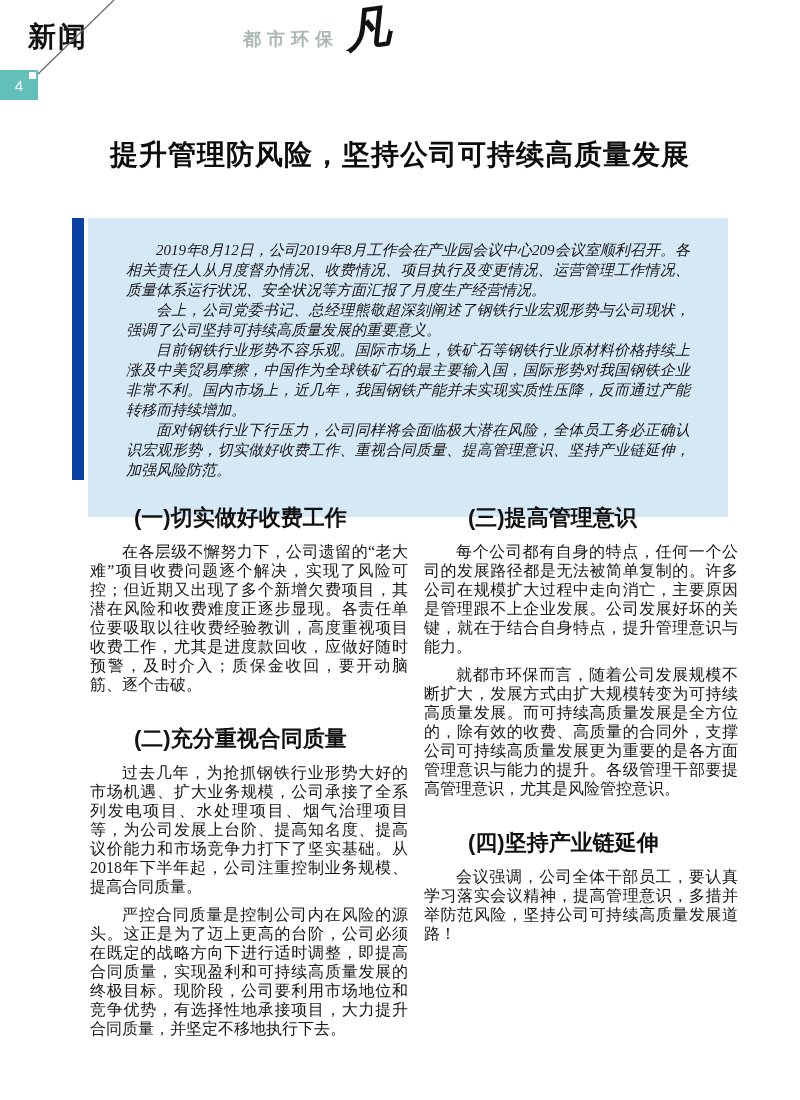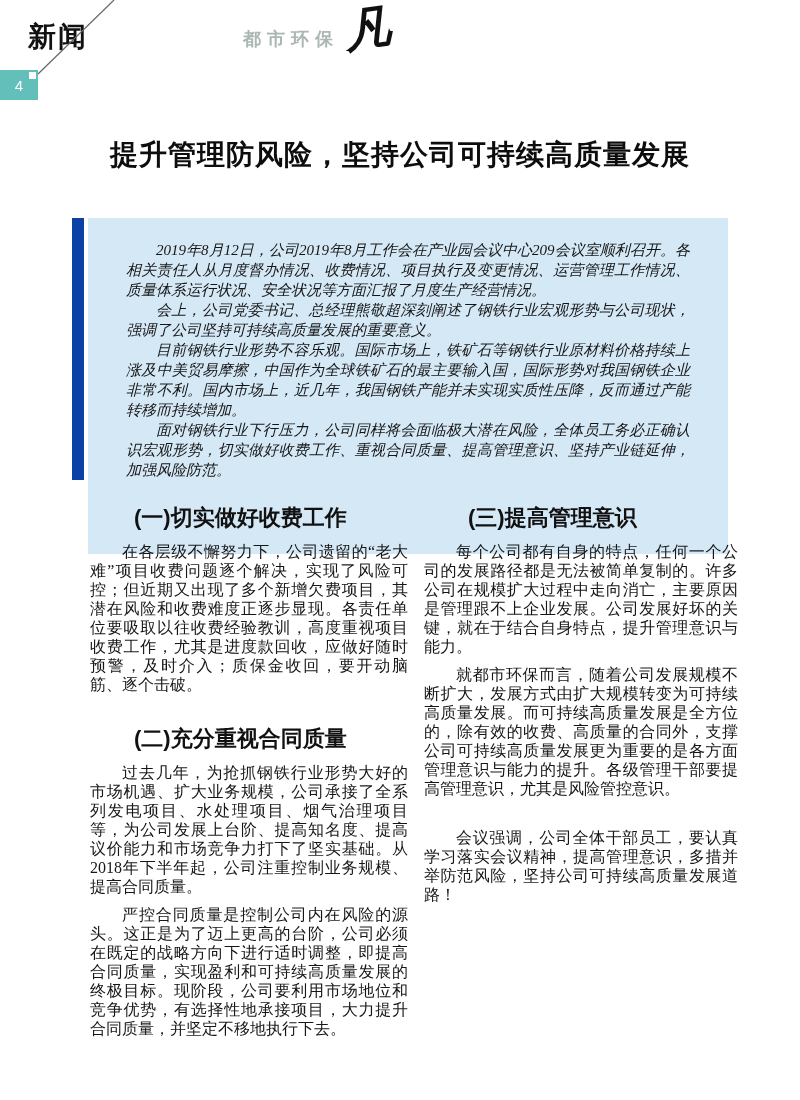--- a/index.html
+++ b/index.html
@@ -51,21 +51,21 @@
     text-align:center;
     font-family:"Liberation Sans","DejaVu Sans",sans-serif;
     font-weight:bold;font-size:28px;letter-spacing:1px;color:#0d0d0d;
   }
   
   .intro-bar{
     position:absolute;left:72px;top:218px;width:12px;height:262px;
     background:var(--bar-blue);
   }
   .intro-box{
-    position:absolute;left:88px;top:218px;width:640px;height:336px;
+    position:absolute;left:88px;top:218px;width:640px;height:299px;
     background:var(--box-blue);
     padding:22px 38px 0 38px;
   }
   .intro-box p{
     font-family:"Liberation Serif","DejaVu Serif",serif;
     font-style:italic;
     font-size:15px;line-height:20px;text-indent:2em;text-align:justify;
     color:#151515;
   }
   
@@ -124,18 +124,19 @@
   </div>
 </div>
 
 <div class="col col-right">
   <div class="section">
     <h2 class="sec-heading">(三)提高管理意识</h2>
     <p class="body-p">每个公司都有自身的特点，任何一个公司的发展路径都是无法被简单复制的。许多公司在规模扩大过程中走向消亡，主要原因是管理跟不上企业发展。公司发展好坏的关键，就在于结合自身特点，提升管理意识与能力。</p>
     <p class="body-p">就都市环保而言，随着公司发展规模不断扩大，发展方式由扩大规模转变为可持续高质量发展。而可持续高质量发展是全方位的，除有效的收费、高质量的合同外，支撑公司可持续高质量发展更为重要的是各方面管理意识与能力的提升。各级管理干部要提高管理意识，尤其是风险管控意识。</p>
   </div>
   <div class="section gap-top">
+    <h2 class="sec-heading">(四)坚持产业链延伸</h2>
     <p class="body-p last">
       <span>会议强调，公司全体干部员工，要认真学习落实会议精神，提高管理意识，多措并举防范风险，坚持公司可持续高质量发展道路！</span>
       
     </p>
   </div>
 </div>
 
 </body></html>

